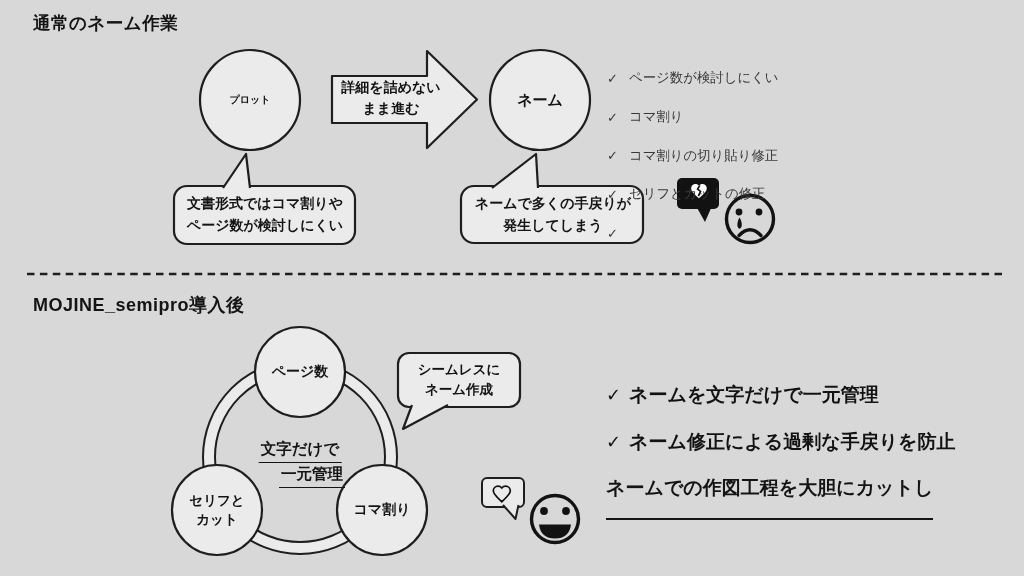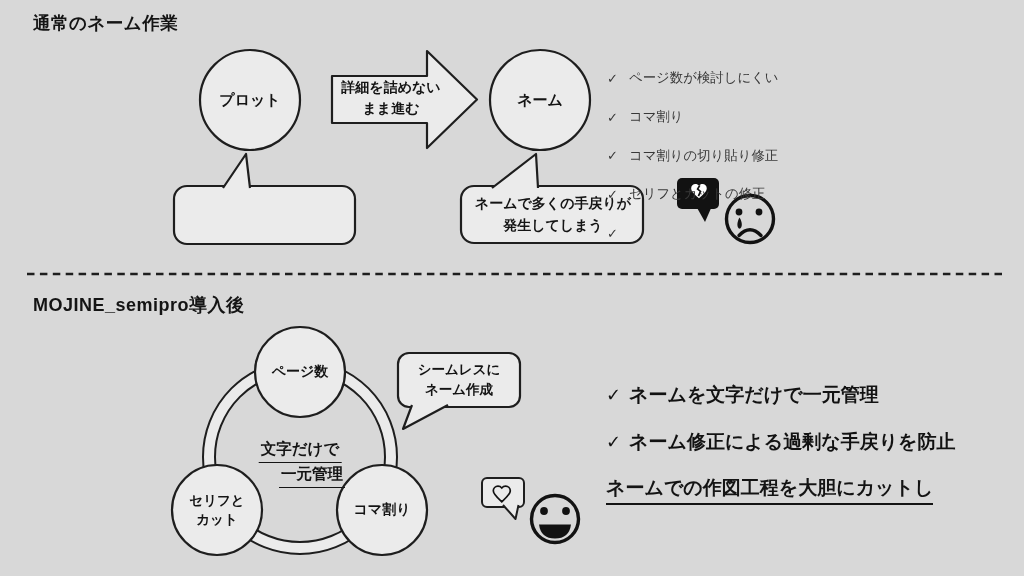--- a/index.html
+++ b/index.html
@@ -30,21 +30,21 @@
 
   
   .t{position:absolute;color:var(--text);font-weight:700;white-space:pre-line;}
   .c{transform:translate(-50%,-50%);text-align:center;}
   .title{font-size:17.5px;letter-spacing:0.5px;}
   .list .li{display:flex;align-items:center;}
   .list1 .li{height:20.7px;font-size:13.4px;font-weight:400;color:var(--list_text);}
   .list1 .chk{width:22px;font-size:13px;color:var(--list_text);}
   .list2 .li{height:28.5px;font-size:19px;font-weight:700;color:var(--icon);}
   .list2 .chk{width:23px;font-size:18px;font-weight:400;color:var(--icon);}
-  .u{display:inline-block;border-bottom:2px solid var(--text);padding-bottom:1px;}
+  .u{display:inline-block;border-bottom:2px solid var(--text);padding-bottom:16px;}
   .u2{padding-right:16px;}
   .u3{display:inline-block;border-bottom:1.8px solid var(--text);padding:0 2px 2px;}
   .stmt{font-size:19px;line-height:28.5px;}
 </style>
 </head>
 <body>
 
 <div class="stage">
 
   <svg class="layer" viewBox="0 0 1024 576" xmlns="http://www.w3.org/2000/svg">
@@ -95,35 +95,37 @@
     <g>
       <circle cx="555" cy="519" r="23.5" class="fstroke"></circle>
       <circle cx="544" cy="511" r="3.9" class="fdot"></circle>
       <circle cx="566" cy="511" r="3.9" class="fdot"></circle>
       <path d="M539 524.5 h32 q-1.8 14 -16 14 q-14.2 0 -16 -14 z" class="fdot"></path>
     </g>
   </svg>
 
   <div class="t title" style="left:33px;top:11px;">通常のネーム作業</div>
 
-  <div class="t c" style="left:250px;top:100px;font-size:15px;">プロット</div>
+  <div class="t c" style="left:250px;top:100px;font-size:10px;">プロット</div>
 
   <div class="t c" style="left:391px;top:98px;font-size:14px;line-height:21px;">詳細を詰めない
 まま進む</div>
 
   <div class="t c" style="left:540px;top:100px;font-size:15px;">ネーム</div>
 
   <div class="t list list1" style="left:607px;top:50px;">
     <div class="li"><span class="chk">✓</span><span>ページ数が検討しにくい</span></div>
     <div class="li"><span class="chk">✓</span><span>コマ割り</span></div>
     <div class="li"><span class="chk">✓</span><span>コマ割りの切り貼り修正</span></div>
     <div class="li"><span class="chk">✓</span><span>セリフとカットの修正</span></div>
     <div class="li"><span class="chk">✓</span></div>
   </div>
 
+  <div class="t c" style="left:265px;top:214px;font-size:14px;line-height:22px;">文書形式ではコマ割りや
+ページ数が検討しにくい</div>
 
   <div class="t title" style="left:33px;top:293px;font-size:18px;">MOJINE_semipro導入後</div>
 
   <div class="t c" style="left:553px;top:214px;font-size:14px;line-height:22px;">ネームで多くの手戻りが
 発生してしまう</div>
 
   <div class="t c" style="left:300px;top:372px;font-size:14px;">ページ数</div>
 
   <div class="t c" style="left:217px;top:510px;font-size:13.5px;line-height:19px;">セリフと
 カット</div>

